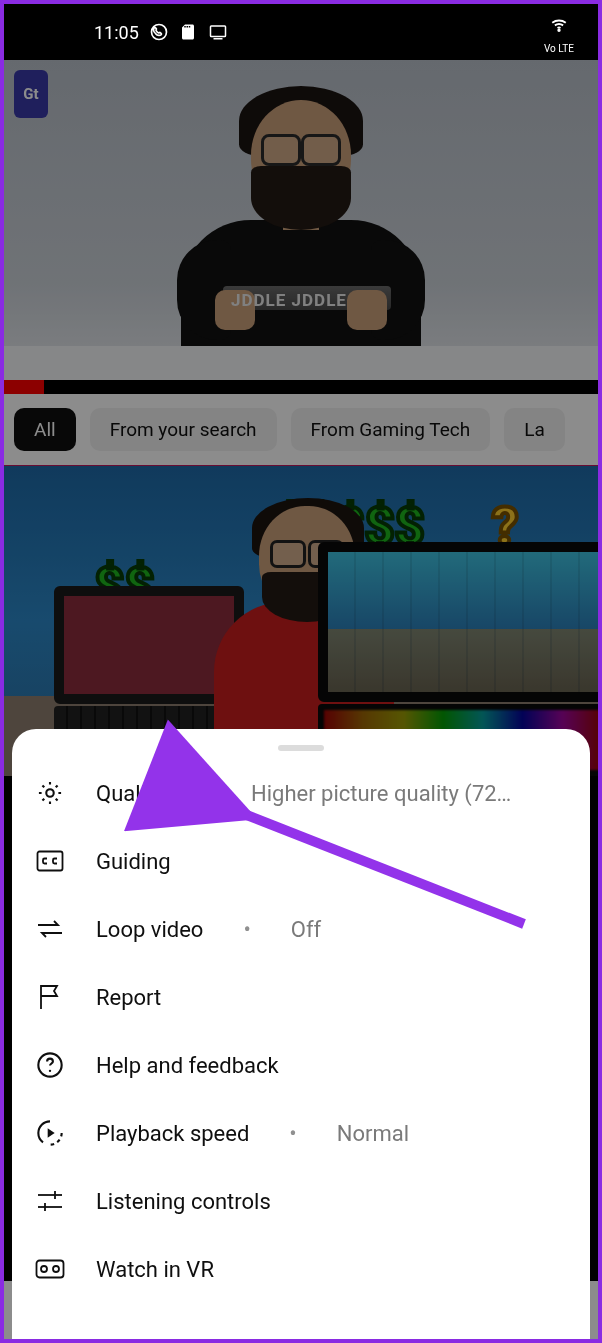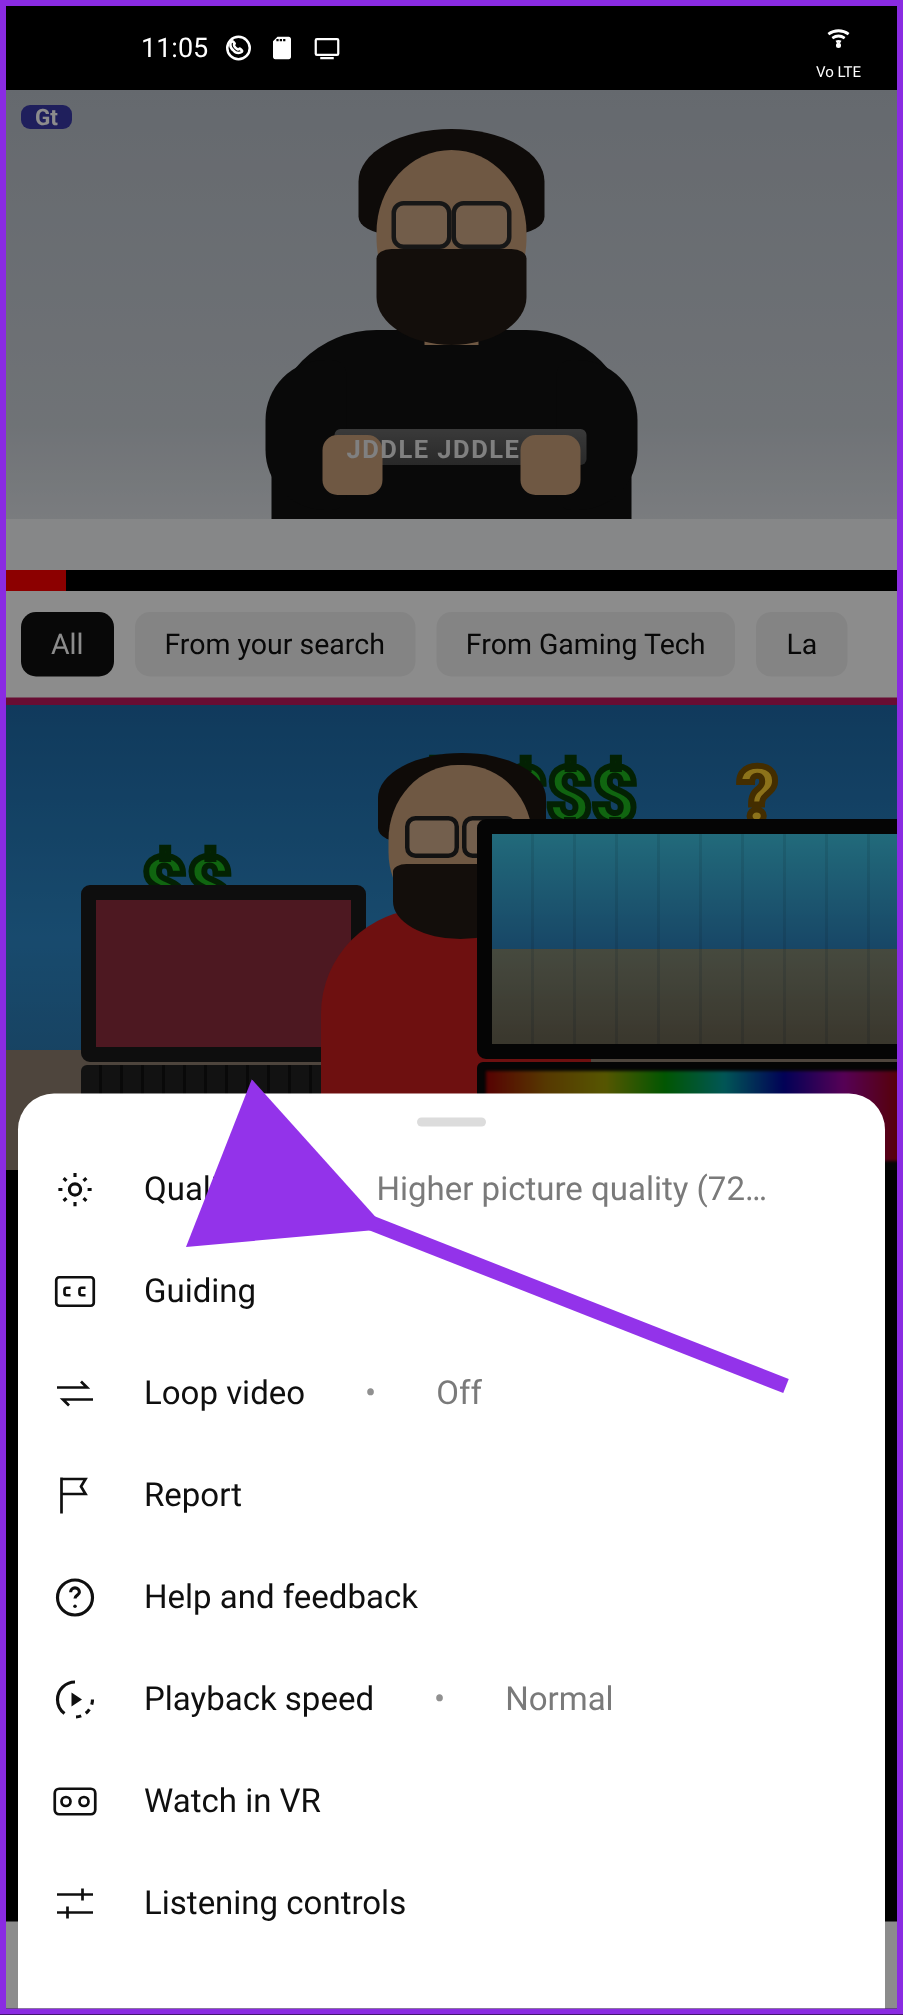--- a/index.html
+++ b/index.html
@@ -5,21 +5,21 @@
 * { margin: 0; padding: 0; box-sizing: border-box; font-family: Roboto, Arial, sans-serif; }
 html, body { width: 602px; height: 1343px; overflow: hidden; }
 body { background: #000; position: relative; border: 4px solid #8a2be2; }
 
 .statusbar { height: 56px; background: #000; color: #fff; display: flex; align-items: center; justify-content: space-between; padding: 0 24px 0 90px; font-size: 18px; }
 .statusbar .left, .statusbar .right { display: flex; align-items: center; gap: 10px; }
 .statusbar .right { gap: 10px; flex-direction: column; }
 .statusbar svg { display: block; }
 
 .player { height: 320px; background: linear-gradient(180deg, #b9c0c9 0%, #cbd1d8 70%, #e9ecef 100%); position: relative; display: flex; align-items: flex-end; justify-content: center; }
-.player .logo { position: absolute; top: 10px; left: 10px; width: 34px; height: 16px; background: #3a3aa8; border-radius: 6px; color: #fff; font-weight: bold; display: flex; align-items: center; justify-content: center; font-size: 15px; }
+.player .logo { position: absolute; top: 10px; left: 10px; width: 34px; height: 48px; background: #3a3aa8; border-radius: 6px; color: #fff; font-weight: bold; display: flex; align-items: center; justify-content: center; font-size: 15px; }
 .person { position: relative; width: 320px; height: 300px; }
 .head { position: absolute; left: 110px; top: 20px; width: 100px; height: 110px; background: #caa07a; border-radius: 50% 50% 46% 46%; }
 .hair { position: absolute; left: 98px; top: 6px; width: 124px; height: 70px; background: #1b1411; border-radius: 60% 60% 20% 20%; }
 .beard { position: absolute; left: 110px; top: 86px; width: 100px; height: 64px; background: #241a14; border-radius: 10% 10% 50% 50%; }
 .glasses { position: absolute; left: 120px; top: 54px; width: 80px; height: 26px; }
 .glasses::before, .glasses::after { content: ""; position: absolute; top: 0; width: 34px; height: 26px; border: 3px solid #2b2b2b; border-radius: 8px; background: rgba(255,255,255,.1); }
 .glasses::before { left: 0; } .glasses::after { right: 0; }
 .neck { position: absolute; left: 142px; top: 126px; width: 36px; height: 24px; background: #caa07a; }
 .torso { position: absolute; left: 40px; top: 140px; width: 240px; height: 160px; background: #111; border-radius: 70px 70px 0 0; }
 .shirttext { position: absolute; left: 90px; top: 210px; color: #e9e9e9; font-size: 17px; font-weight: 700; letter-spacing: 1px; }
@@ -27,21 +27,21 @@
 .armL { left: 36px; border-radius: 40px 10px 10px 40px; }
 .armR { right: 36px; border-radius: 10px 40px 40px 10px; }
 .handL, .handR { position: absolute; top: 210px; width: 40px; height: 40px; background: #caa07a; border-radius: 10px; }
 .handL { left: 74px; } .handR { right: 74px; }
 .laptop { position: absolute; left: 82px; top: 206px; width: 168px; height: 24px; background: linear-gradient(180deg, #6a6a6a 0%, #4a4a4a 100%); border-radius: 4px; }
 .table { position: absolute; left: 0; right: 0; bottom: 0; height: 34px; background: #f4f6f8; }
 
 .progress { height: 14px; background: #000; position: relative; }
 .progress .fill { position: absolute; left: 0; top: 0; bottom: 0; width: 40px; background: #ff0000; }
 
-.chips { background: #fff; padding: 14px 10px; display: flex; gap: 14px; overflow: hidden; white-space: nowrap; border-bottom: 5px solid #be185d; }
+.chips { background: #fff; padding: 14px 10px; display: flex; gap: 14px; overflow: hidden; white-space: nowrap; border-bottom: 1px solid #be185d; }
 .chip { display: inline-flex; align-items: center; padding: 10px 20px; border-radius: 10px; background: #f1f1f1; color: #0f0f0f; font-size: 19px; }
 .chip.active { background: #0f0f0f; color: #fff; }
 
 .thumb { position: relative; height: 310px; background: linear-gradient(180deg, #1e6aa8 0%, #2c88c8 50%, #2b6ea0 100%); overflow: hidden; }
 .thumb .floor { position: absolute; left: 0; right: 0; bottom: 0; height: 80px; background: #8f7f6f; }
 .thumb .dollar { position: absolute; font-size: 52px; font-weight: 900; color: #1eb81e; -webkit-text-stroke: 4px #063d06; }
 .thumb .qmark { position: absolute; font-size: 52px; font-weight: 900; color: #ffcf30; -webkit-text-stroke: 4px #7a5200; }
 .lap1 { position: absolute; left: 50px; bottom: 10px; width: 190px; height: 180px; }
 .lap1 .screen { position: absolute; left: 0; top: 0; width: 190px; height: 118px; background: #8c2c3c; border: 10px solid #1a1a1a; border-radius: 6px; }
 .lap1 .kb { position: absolute; left: 0; top: 120px; width: 190px; height: 60px; background: #111; border-radius: 4px 4px 8px 8px; background-image: repeating-linear-gradient(90deg, #222 0 12px, #111 12px 14px), repeating-linear-gradient(180deg, #222 0 10px, #111 10px 12px); }
@@ -265,39 +265,39 @@
           <path d="M10 8l6 4-6 4z" fill="#0f0f0f" stroke="none"></path>
         </svg>
     </span>
     <span class="label">Playback speed</span>
     <span class="dot">•</span>
     <span class="value">Normal</span>
   </div>
 
   <div class="item">
     <span class="icon">
-      <svg width="30" height="20" viewBox="0 0 30 20" fill="none" stroke="#0f0f0f" stroke-width="1.8">
-          <rect x="1.5" y="1.5" width="27" height="17" rx="3"></rect>
-          <circle cx="9" cy="10" r="3"></circle>
-          <circle cx="21" cy="10" r="3"></circle>
-        </svg>
-    </span>
-    <span class="label">Watch in VR</span>
-  </div>
-
-  <div class="item">
-    <span class="icon">
       <svg width="28" height="24" viewBox="0 0 28 24" fill="none" stroke="#0f0f0f" stroke-width="1.8">
           <line x1="2" y1="6" x2="26" y2="6"></line>
           <line x1="2" y1="18" x2="26" y2="18"></line>
           <line x1="19" y1="2" x2="19" y2="10"></line>
           <line x1="9" y1="14" x2="9" y2="22"></line>
         </svg>
     </span>
     <span class="label">Listening controls</span>
+  </div>
+
+  <div class="item">
+    <span class="icon">
+      <svg width="30" height="20" viewBox="0 0 30 20" fill="none" stroke="#0f0f0f" stroke-width="1.8">
+          <rect x="1.5" y="1.5" width="27" height="17" rx="3"></rect>
+          <circle cx="9" cy="10" r="3"></circle>
+          <circle cx="21" cy="10" r="3"></circle>
+        </svg>
+    </span>
+    <span class="label">Watch in VR</span>
   </div>
 </div>
 
 <svg class="arrow" width="602" height="1343" style="left:0;top:0;">
   <defs>
       <marker id="ah" markerWidth="14" markerHeight="12" refX="2" refY="6" orient="auto">
         <path d="M12 0 L0 6 L12 12 z" fill="#9333ea"></path>
       </marker>
     </defs>
   <line x1="520" y1="920" x2="235" y2="808" stroke="#9333ea" stroke-width="10" marker-end="url(#ah)"></line>

